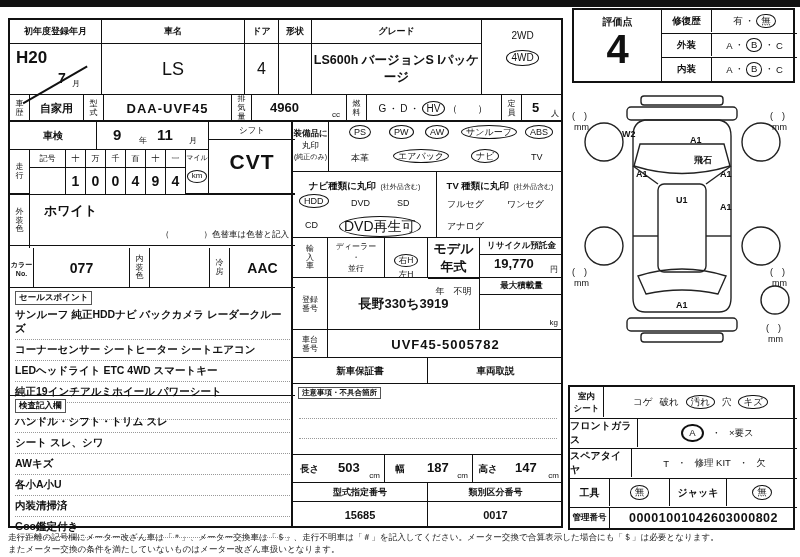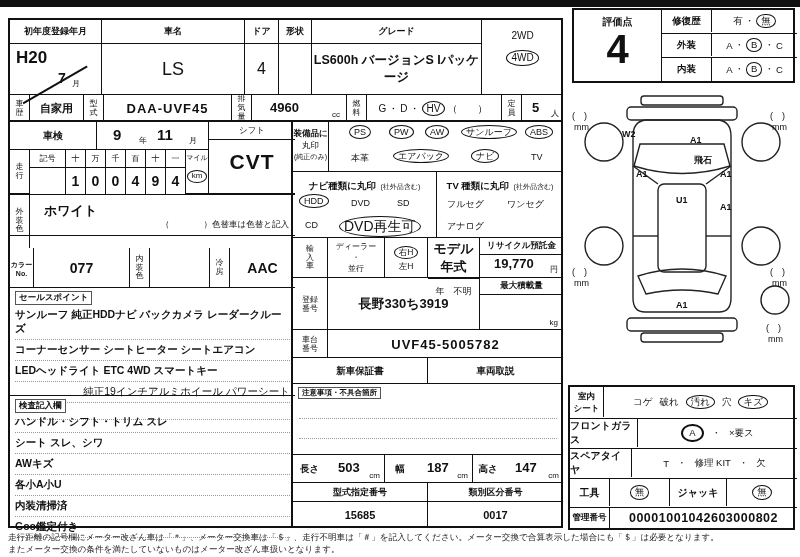--- a/index.html
+++ b/index.html
@@ -182,21 +182,21 @@
         <div class="ctr" style="height:25px;">
           <span class="val">4</span>
         </div>
       </div>
     <div class="c" style="left:176px;top:28px;width:23px;height:44px;border-right:1.5px solid #111;border-bottom:1.5px solid #111;">
       <div style="font-size:7px;text-align:center;margin-top:3px;">マイル</div>
       <div style="text-align:center;margin-top:1px;"><span class="circ-sm" style="font-size:8px;">km</span></div>
     </div>
     <div class="c bb" style="left:0;top:72px;width:285px;height:0;"></div>
 
-    <div class="c bb" style="left:0;top:72px;width:285px;height:42px;">
+    <div class="c bb" style="left:0;top:72px;width:285px;height:52px;">
       <div class="c br ctr" style="left:0;top:0;width:20px;height:54px;">
           <span class="sm stack">外装色</span>
         </div>
       <span class="c" style="left:34px;top:8px;font-size:13px;font-weight:bold;">ホワイト</span>
       <span class="c" style="right:6px;bottom:4px;font-size:8.5px;">（　　　　）色替車は色替と記入</span>
     </div>
 
     <div class="c bb" style="left:0;top:126px;width:285px;height:40px;">
       <div class="c br ctr" style="left:0;top:0;width:24px;height:40px;">
           <span style="font-size:7px;font-weight:bold;text-align:center;">カラーNo.</span>
@@ -217,21 +217,21 @@
           <span class="val">AAC</span>
         </div>
     </div>
 
     <div class="c bb" style="left:0;top:166px;width:285px;height:108px;">
       <span class="badge c" style="left:5px;top:3px;">セールスポイント</span>
       <div class="c" style="left:5px;top:18px;width:275px;">
         <div class="dotline" style="font-size:10.5px;font-weight:bold;padding:2px 0 3px;">サンルーフ 純正HDDナビ バックカメラ レーダークルーズ</div>
         <div class="dotline" style="font-size:10.5px;font-weight:bold;padding:3px 0 3px;">コーナーセンサー シートヒーター シートエアコン</div>
         <div class="dotline" style="font-size:10.5px;font-weight:bold;padding:3px 0 3px;">LEDヘッドライト ETC 4WD スマートキー</div>
-        <div class="dotline" style="font-size:10.5px;font-weight:normal;padding:3px 0 3px;text-align:right;">純正19インチアルミホイール パワーシート</div>
+        <div class="dotline" style="font-size:10.5px;font-weight:bold;padding:3px 0 3px;">純正19インチアルミホイール パワーシート</div>
         <div class="dotline" style="font-size:10.5px;font-weight:bold;height:16px;"></div>
       </div>
     </div>
 
     <div class="c" style="left:0;top:274px;width:285px;height:132px;">
       <span class="badge c" style="left:5px;top:3px;">検査記入欄</span>
       <div class="c" style="left:5px;top:17px;width:275px;">
         <div class="dotline" style="font-size:10.5px;font-weight:bold;padding:2px 0 3px;">ハンドル・シフト・トリム スレ</div>
         <div class="dotline" style="font-size:10.5px;font-weight:bold;padding:3px 0 3px;">シート スレ、シワ</div>
         <div class="dotline" style="font-size:10.5px;font-weight:bold;padding:3px 0 3px;">AWキズ</div>
@@ -289,21 +289,21 @@
     <div class="c bb" style="left:0;top:116px;width:270px;height:40px;">
       <div class="c br ctr" style="left:0;top:0;width:35px;height:40px;">
           <span class="sm stack">輸入車</span>
         </div>
       <div class="c br" style="left:35px;top:0;width:57px;height:40px;text-align:center;font-size:8px;">
         <div style="margin-top:3px;">ディーラー</div>
         <div>・</div>
         <div>並行</div>
       </div>
       <div class="c br" style="left:92px;top:0;width:43px;height:40px;text-align:center;font-size:8.5px;">
-        <div style="margin-top:8px;"><span class="circ-sm">右H</span></div>
+        <div style="margin-top:16px;"><span class="circ-sm">右H</span></div>
         <div style="margin-top:2px;">左H</div>
       </div>
       <div class="c br" style="left:135px;top:0;width:52px;height:40px;">
         <div class="bb" style="text-align:center;font-size:13px;font-weight:bold;padding:2px 0;">モデル年式</div>
         <div style="text-align:center;font-size:9px;margin-top:6px;">年　不明</div>
       </div>
       <div class="c" style="left:187px;top:0;width:83px;height:40px;">
         <div class="bb" style="text-align:center;font-size:8.5px;font-weight:bold;padding:2px 0;">リサイクル預託金</div>
         <span class="c" style="left:14px;top:18px;font-size:13px;font-weight:bold;">19,770</span>
         <span class="c sm" style="right:5px;bottom:3px;">円</span>

